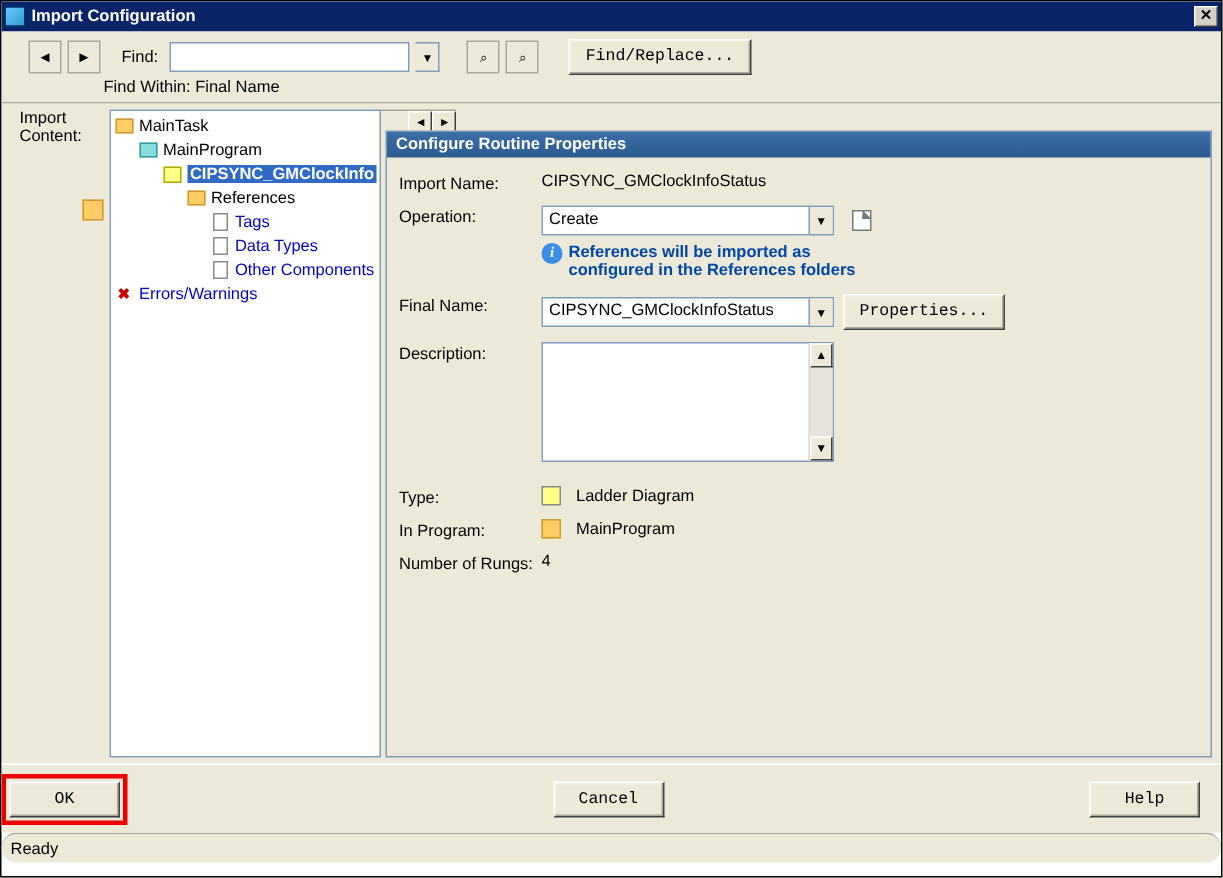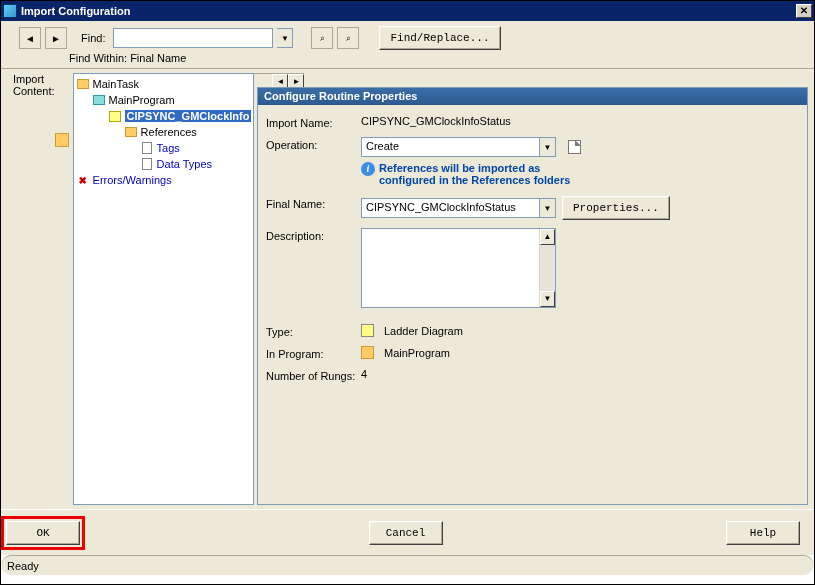--- a/index.html
+++ b/index.html
@@ -362,20 +362,26 @@
                 <span class="icon-tag"></span>
               </span>
             <span class="tree-link">Tags</span>
           </div>
           <div class="tree-node" style="padding-left:64px;">
             <span class="tree-icon">
                 <span class="icon-tag"></span>
               </span>
             <span class="tree-link">Data Types</span>
           </div>
+          <div class="tree-node" style="padding-left:64px;">
+            <span class="tree-icon">
+                <span class="icon-tag"></span>
+              </span>
+            <span class="tree-link">Other Components</span>
+          </div>
           <div class="tree-node" style="padding-left:0px;">
             <span class="tree-icon icon-err">✖</span>
             <span class="tree-link">Errors/Warnings</span>
           </div>
         </div>
       </div>
     </div>
     <div class="hscroll">
       <div style="width:18px;"></div>
       <div class="arrow">◄</div>

